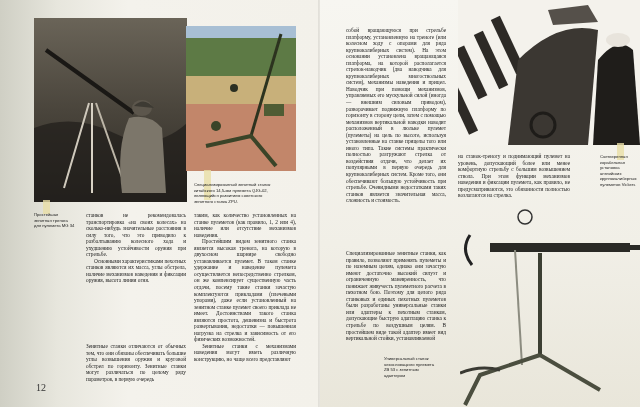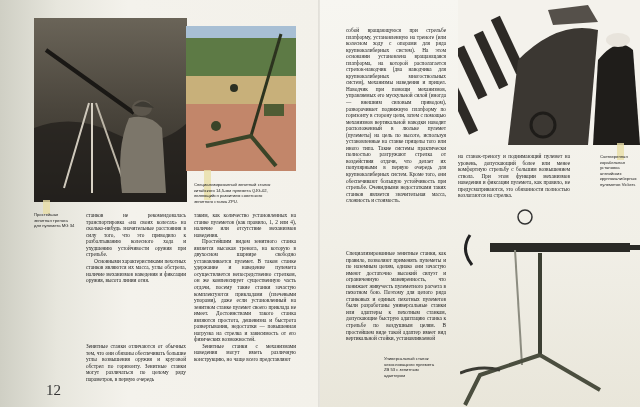--- a/index.html
+++ b/index.html
@@ -8,21 +8,21 @@
   #left-page{left:0;width:320px;background:linear-gradient(90deg,#cfcfc4 0%,#e7e6dd 18%,#f4f2ec 40%,#f3f1ea 100%);}
   #right-page{left:320px;width:320px;background:linear-gradient(180deg,#f7f6f1 0%,#f1efe7 60%,#e9e6da 100%);}
   .spine{position:absolute;left:318px;top:0;width:4px;height:407px;background:linear-gradient(90deg,rgba(0,0,0,0.08),rgba(0,0,0,0.02));}
   .photo{position:absolute;overflow:hidden;}
   .photo svg{display:block;width:100%;height:100%;}
   .caption{position:absolute;font-family:"Liberation Sans",sans-serif;font-size:4.2px;line-height:5.6px;color:#222;}
   .col{position:absolute;font-size:5.3px;line-height:6.55px;color:#222;text-align:justify;hyphens:auto;}
   .col p{margin:0;text-indent:0;}
   .col p.ind{text-indent:8px;}
   .heading{position:absolute;color:#b52025;font-family:"Liberation Serif",serif;font-size:10.5px;line-height:11px;}
-  .pagenum{position:absolute;font-size:15px;color:#333;margin-left:10px;}
+  .pagenum{position:absolute;font-size:10px;color:#333;}
   .marker{position:absolute;width:7px;background:#e9dfa6;opacity:0.8;}
 </style>
 </head>
 <body>
 
 <div id="left-page" class="page">
 
   <div class="photo" style="left:34px;top:18px;width:153px;height:184px;">
     <svg viewBox="0 0 153 184" preserveAspectRatio="none">
       <defs>

